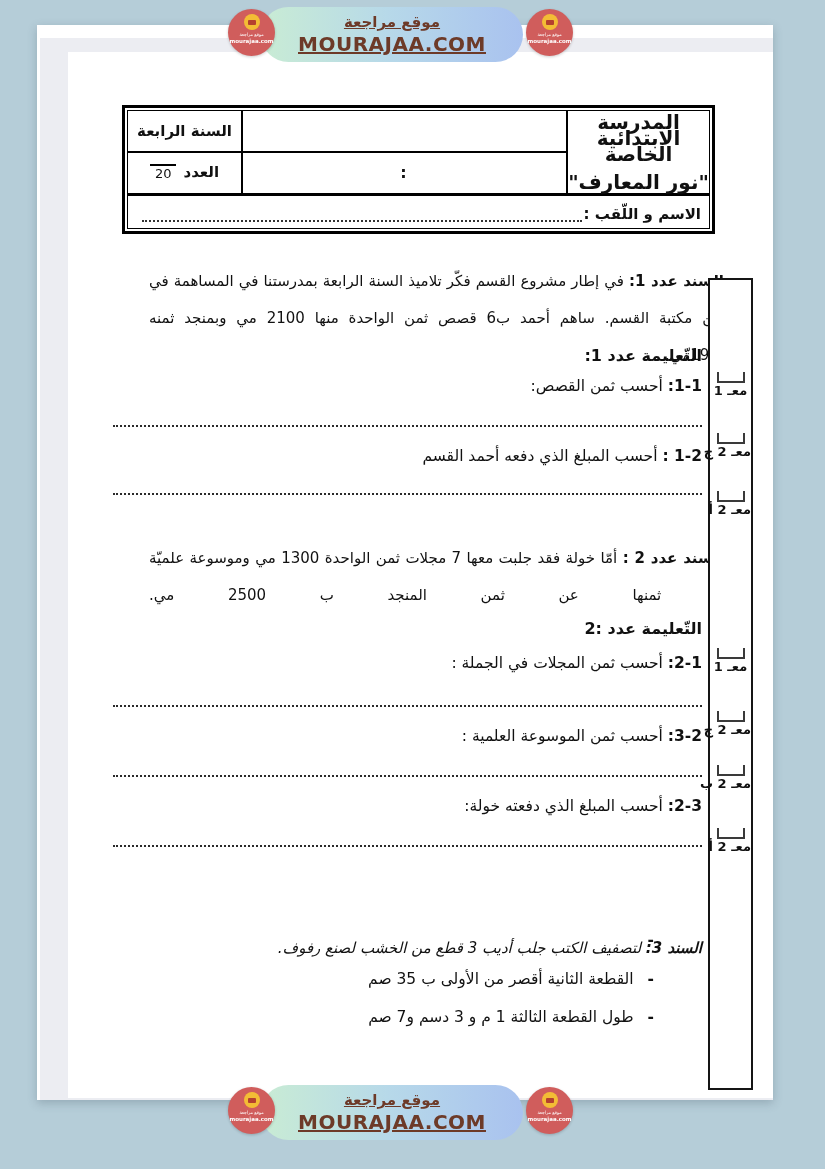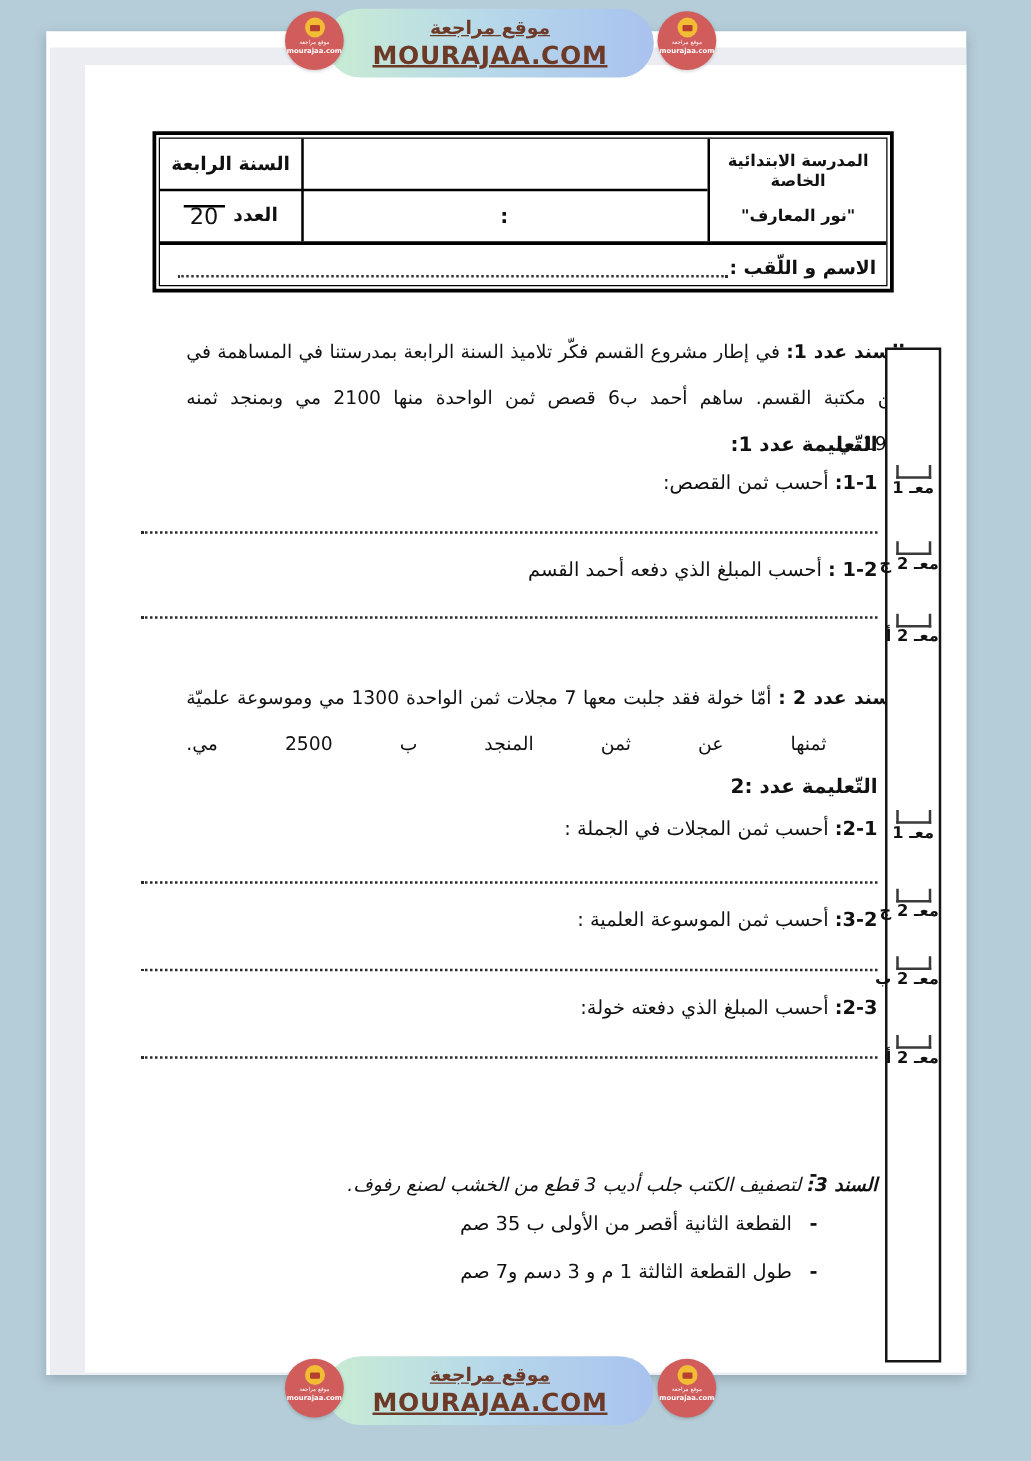--- a/index.html
+++ b/index.html
@@ -31,24 +31,24 @@
   .lt2{font-size:5.5px;color:#fff;font-weight:bold;line-height:7px;}
 
   
   .htable{position:absolute;left:127px;top:110px;width:581px;height:117px;background:#fff;
     border:1px solid #000;outline:3px solid #000;outline-offset:2px;direction:rtl;}
   .htable .vsep1{position:absolute;left:438px;top:0;height:82px;width:0;border-left:2px solid #000;}
   .htable .vsep2{position:absolute;left:113px;top:0;height:82px;width:0;border-left:2px solid #000;}
   .htable .hline1{position:absolute;left:0;top:40px;width:438px;height:0;border-top:2px solid #000;}
   .htable .hline2{position:absolute;left:0;top:82px;width:581px;height:0;border-top:3px solid #000;}
   .cell{position:absolute;display:flex;align-items:center;justify-content:center;font-weight:bold;}
-  .cell.school{left:440px;top:0;width:141px;height:82px;flex-direction:column;gap:12px;font-size:13px;text-align:center;line-height:16px;}
+  .cell.school{left:440px;top:0;width:141px;height:82px;flex-direction:column;gap:12px;font-size:20px;text-align:center;line-height:16px;}
   .cell.year{left:0;top:0;width:113px;height:40px;font-size:15px;}
   .cell.score{left:0;top:40px;width:113px;height:42px;font-size:15px;direction:rtl;gap:7px;}
-  .frac{display:inline-block;font-size:18px;font-weight:normal;border-top:2px solid #000;padding:1px 5px 0;line-height:14px;}
+  .frac{display:inline-block;font-size:13px;font-weight:normal;border-top:2px solid #000;padding:1px 5px 0;line-height:14px;}
   .cell.colon{left:113px;top:40px;width:325px;height:42px;font-size:16px;}
   .namerow{position:absolute;left:0;top:85px;width:581px;height:32px;display:flex;direction:rtl;
     align-items:flex-end;padding:0 8px 6px 14px;box-sizing:border-box;}
   .namerow .lbl{font-weight:bold;font-size:15px;white-space:nowrap;line-height:16px;}
   .namerow .dots{flex:1;border-bottom:2px dotted #333;height:13px;margin-right:2px;}
 
   
   .line{position:absolute;left:113px;width:589px;direction:rtl;font-size:15.5px;line-height:24px;text-align:right;}
   .para{text-align:justify;text-align-last:justify;font-size:15px;line-height:37px;text-indent:14px;margin-left:36px;}
   .b{font-weight:bold;}

